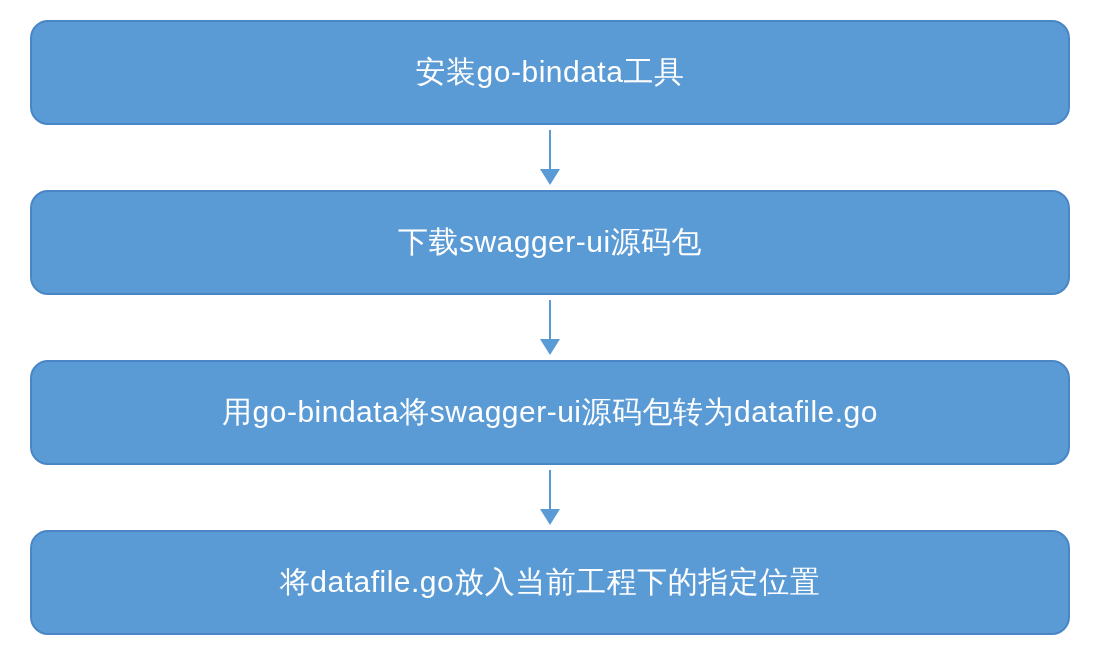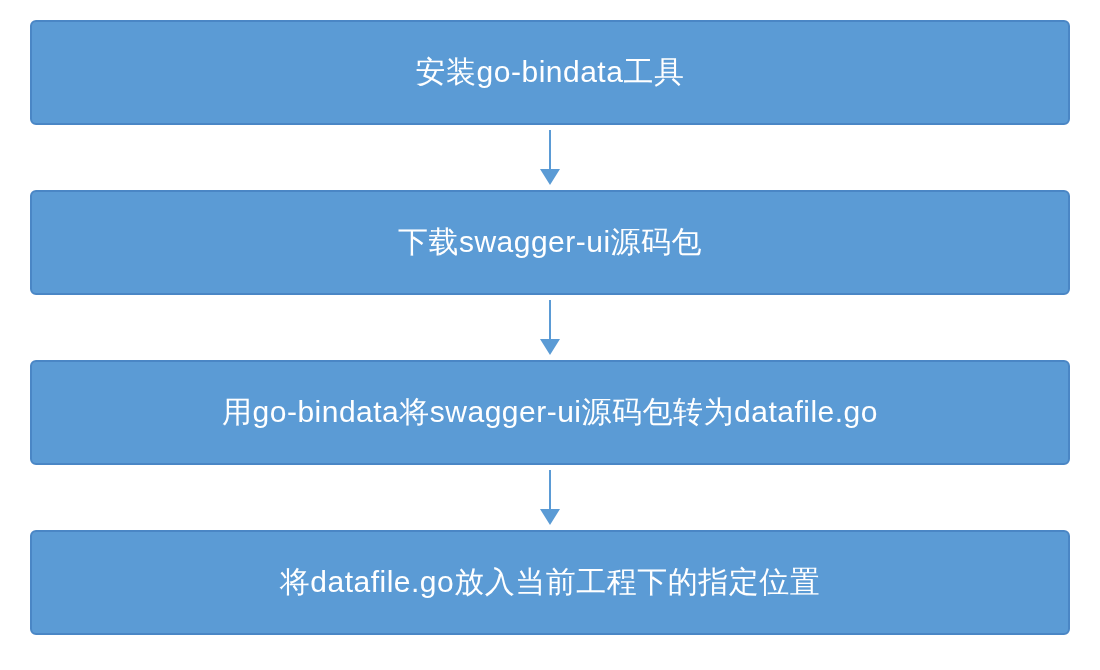--- a/index.html
+++ b/index.html
@@ -16,21 +16,21 @@
       flex-direction: column;
       align-items: center;
       justify-content: flex-start;
       padding-top: 20px;
     }
     .flow-box {
       width: 1040px;
       height: 105px;
       background: #5B9BD5;
       border: 2px solid #4A86C5;
-      border-radius: 6px;
+      border-radius: 18px;
       display: flex;
       align-items: center;
       justify-content: center;
       color: #ffffff;
       font-size: 30px;
       font-weight: 300;
       letter-spacing: 0.5px;
     }
     .arrow-container {
       height: 65px;

